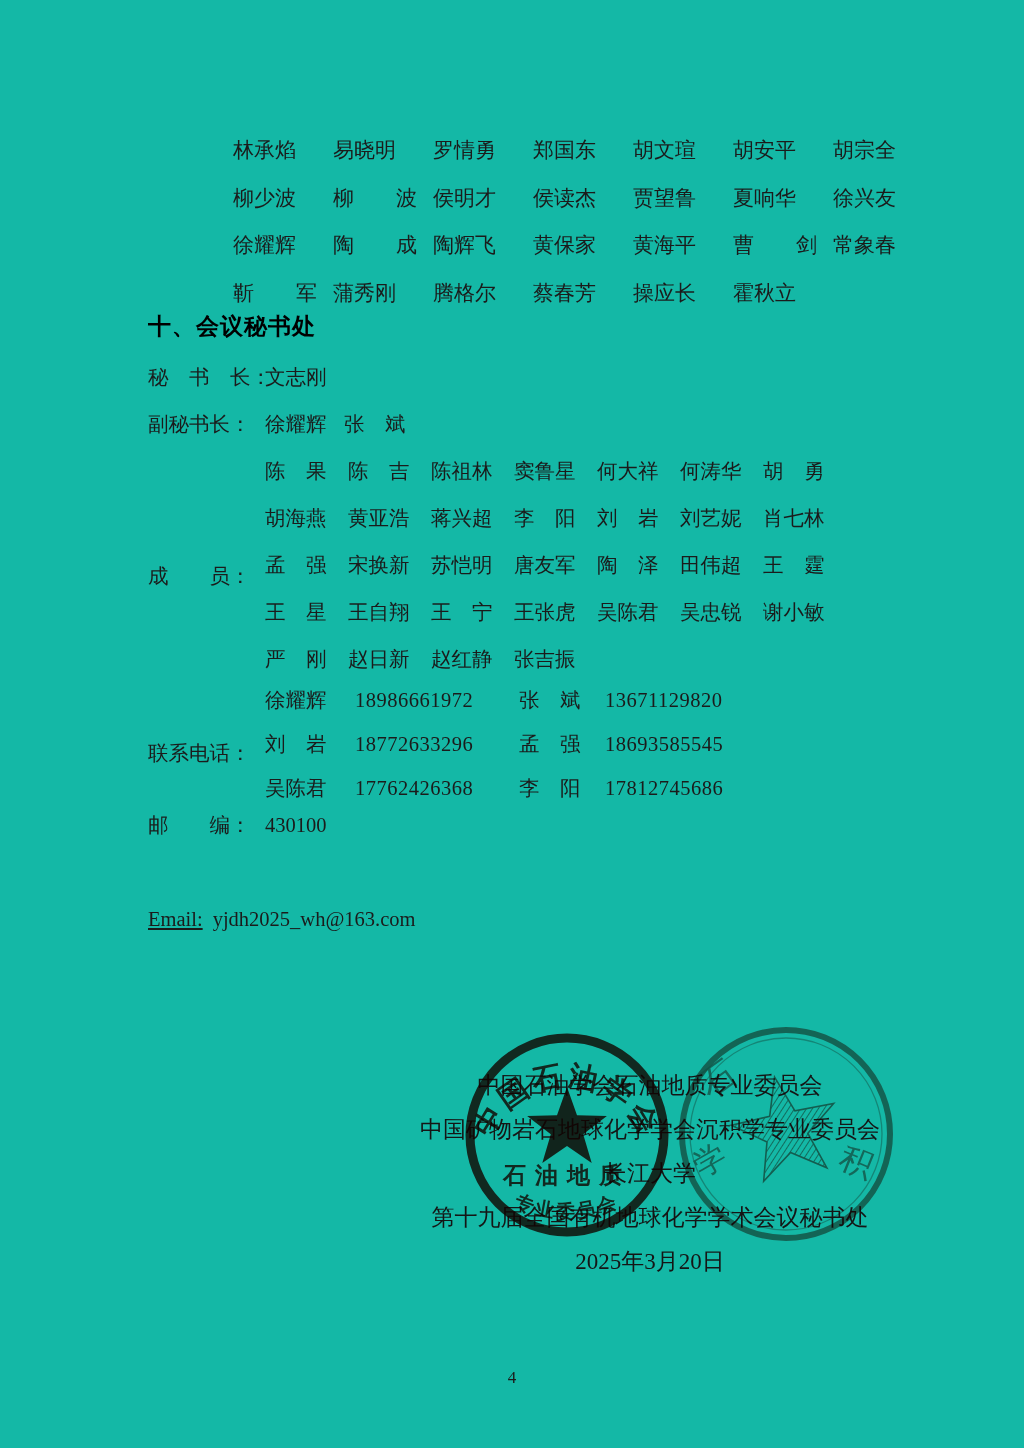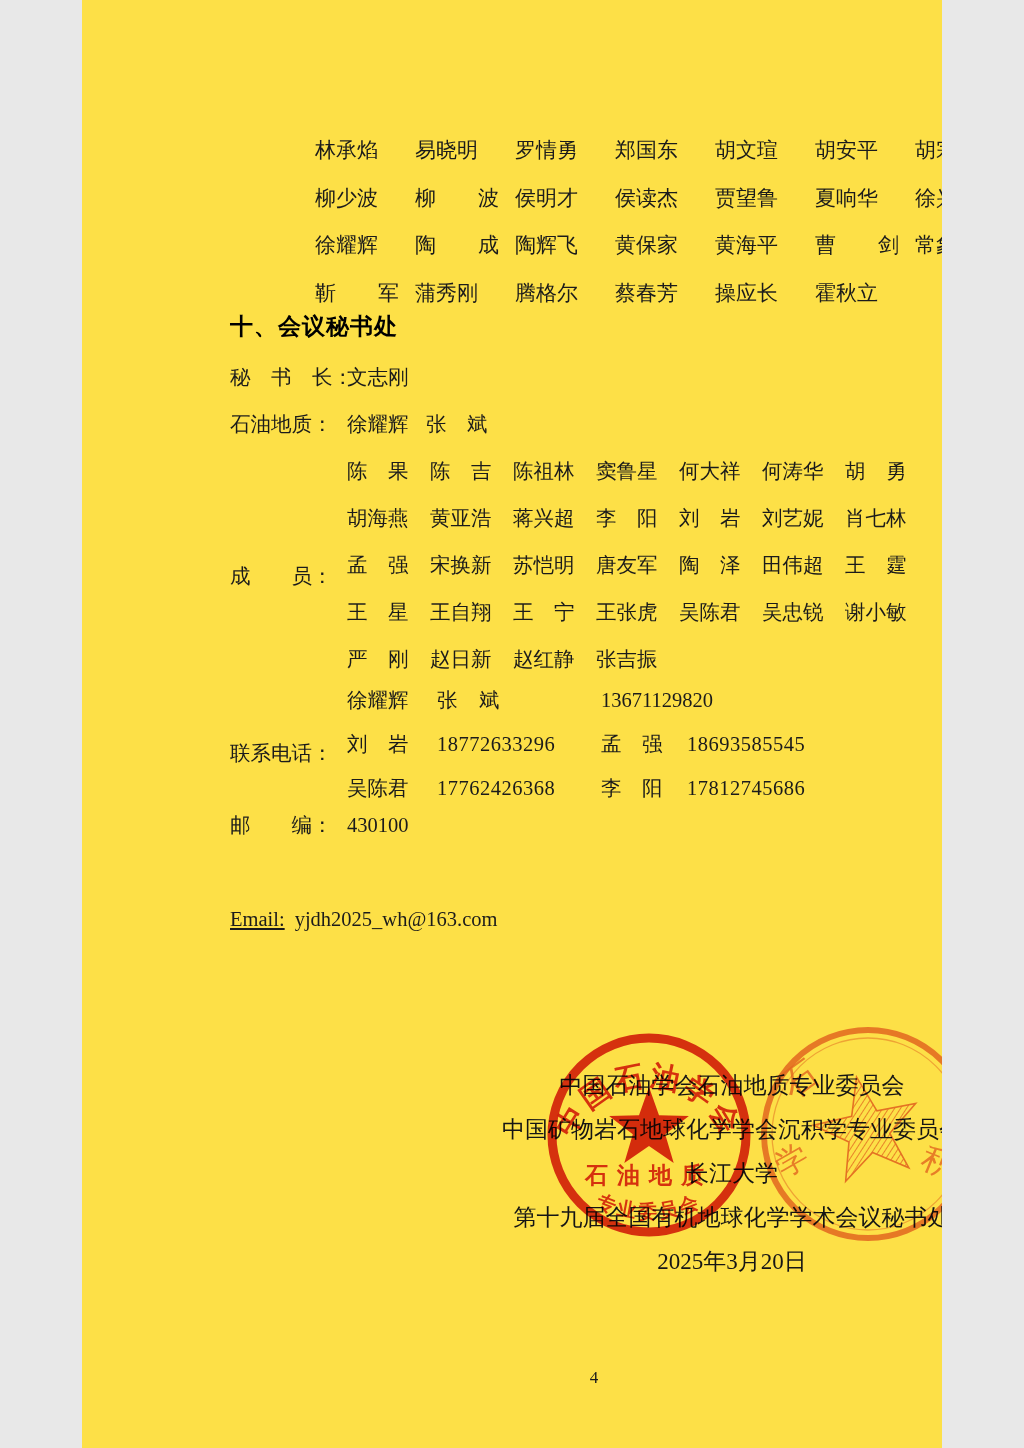--- a/index.html
+++ b/index.html
@@ -1,20 +1,20 @@
 <!DOCTYPE html>
 <html><head>
 <meta charset="utf-8">
 <style>
   html,body{margin:0;padding:0;background:#e8e8e8;}
   .doc{
     position:relative;
-    width:860px;height:1448px;
+    width:1024px;height:1448px;
     margin:0 auto;
-    background:#fde047;
+    background:#14b8a6;
     font-family:"Liberation Serif","DejaVu Serif",serif;
     color:#1b1b1b;
     overflow:hidden;
   }
   
   .top-names{position:absolute;left:233px;top:136px;font-size:21px;}
   .names-row{display:flex;}
   .top-names .names-row{height:47.5px;align-items:flex-start;}
   .tn-cell{width:100px;flex:none;white-space:pre;}
   
@@ -93,21 +93,21 @@
   </div>
 
   <h2 class="heading">十、会议秘书处</h2>
 
   <div class="field" style="top:364px">
     <span class="flabel">秘　书　长：</span>
     <span class="fvalue">文志刚</span>
   </div>
 
   <div class="field" style="top:411px">
-    <span class="flabel">石油地质：</span>
+    <span class="flabel">副秘书长：</span>
     <span class="names-row">
         <span class="dep-cell">徐耀辉</span>
         <span class="dep-cell">张　斌</span>
       </span>
   </div>
 
   <div class="field" style="top:458px">
     <span class="flabel">成　　员：</span>
     <div class="member-rows">
       <div class="names-row">
@@ -153,20 +153,21 @@
           <span class="m-cell">张吉振</span>
         </div>
     </div>
   </div>
 
   <div class="field" style="top:687px">
     <span class="flabel">联系电话：</span>
     <div class="phone-rows">
       <div class="phone-row">
           <span>徐耀辉</span>
+          <span>18986661972</span>
           <span>张　斌</span>
           <span>13671129820</span>
         </div>
       <div class="phone-row">
           <span>刘　岩</span>
           <span>18772633296</span>
           <span>孟　强</span>
           <span>18693585545</span>
         </div>
       <div class="phone-row">

